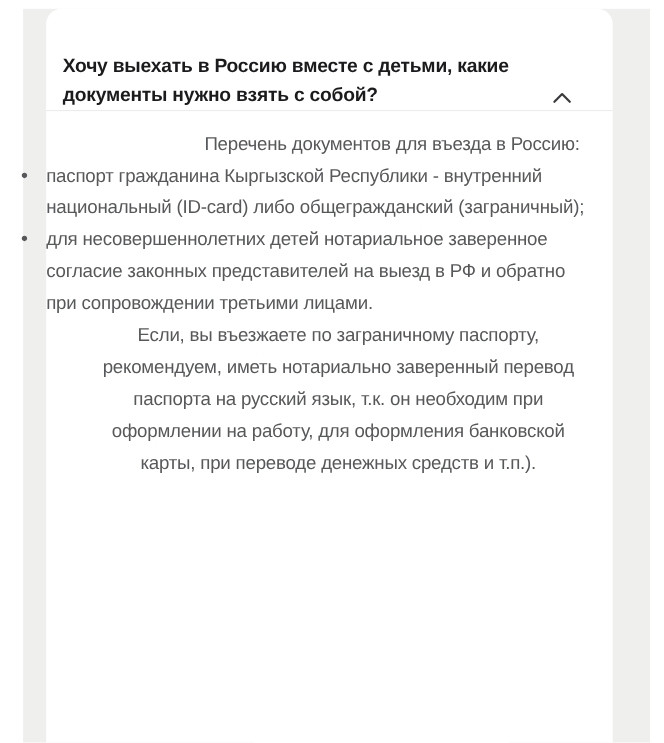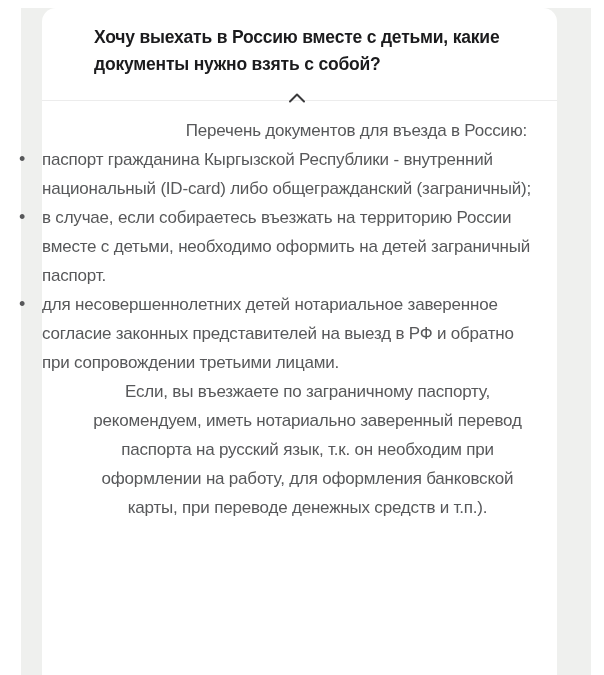--- a/index.html
+++ b/index.html
@@ -18,25 +18,24 @@
   .accordion-card {
     position: absolute;
     left: 21px; top: 0;
     width: 515px; height: 667px;
     background: #ffffff;
     border-radius: 14px 14px 0 0;
   }
   .q-header {
     display: flex;
     justify-content: space-between;
-    align-items: center;
-    padding: 16px 16px 0 15px;
+    align-items: flex-end;
+    padding: 16px 32px 0 15px;
     height: 92px;
     cursor: pointer;
-    flex-direction: column;
   }
   .q-text {
     max-width: 410px;
     font-size: 17.5px;
     line-height: 27px;
     font-weight: 700;
     letter-spacing: -0.2px;
     color: #1b1b1d;
   }
   .chevron-wrap {
@@ -96,20 +95,19 @@
         </svg>
       </div>
     </div>
 
     <div class="divider"></div>
 
     <div class="answer-body">
       <p class="answer-intro">Перечень документов для въезда в Россию:</p>
       <ul class="bullet-list">
         <li>паспорт гражданина Кыргызской Республики - внутренний национальный (ID-card) либо общегражданский (заграничный);</li>
-        <li>в случае, если собираетесь въезжать на территорию России вместе с детьми, необходимо оформить на детей заграничный паспорт.</li>
         <li>для несовершеннолетних детей нотариальное заверенное согласие законных представителей на выезд в РФ и обратно при сопровождении третьими лицами.</li>
       </ul>
       <p class="answer-closing">Если, вы въезжаете по заграничному паспорту, рекомендуем, иметь нотариально заверенный перевод паспорта на русский язык, т.к. он необходим при оформлении на работу, для оформления банковской карты, при переводе денежных средств и т.п.).</p>
     </div>
 
   </div>
 </div>
 
 </body></html>

